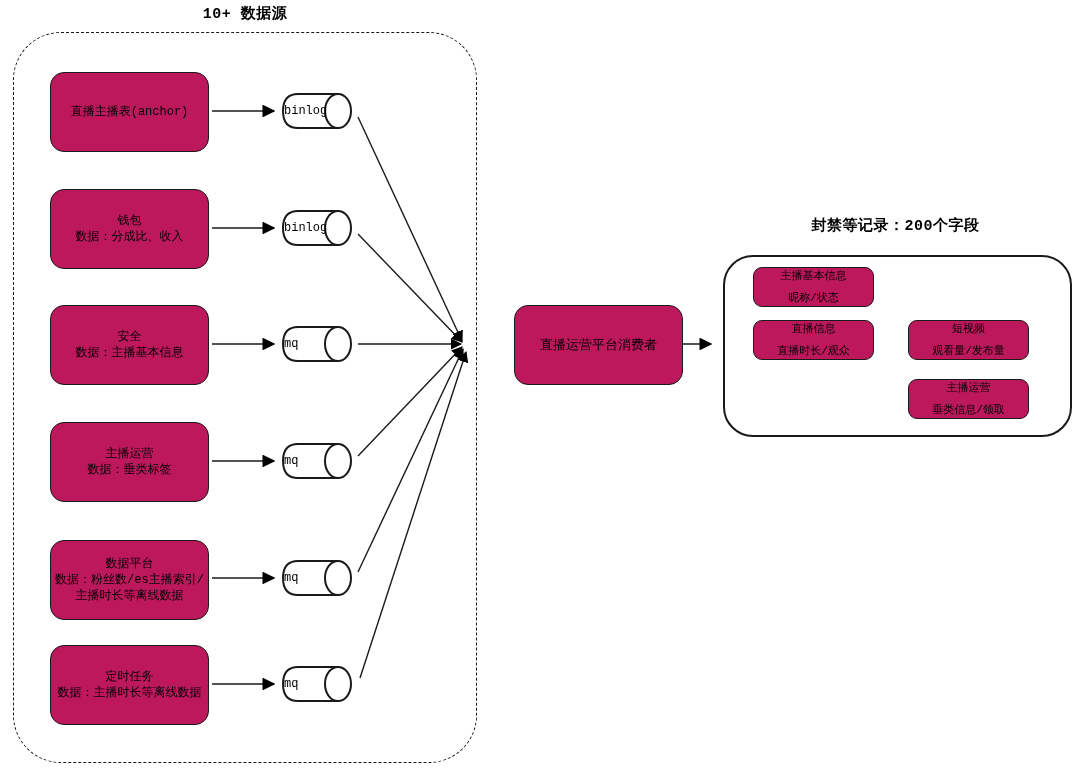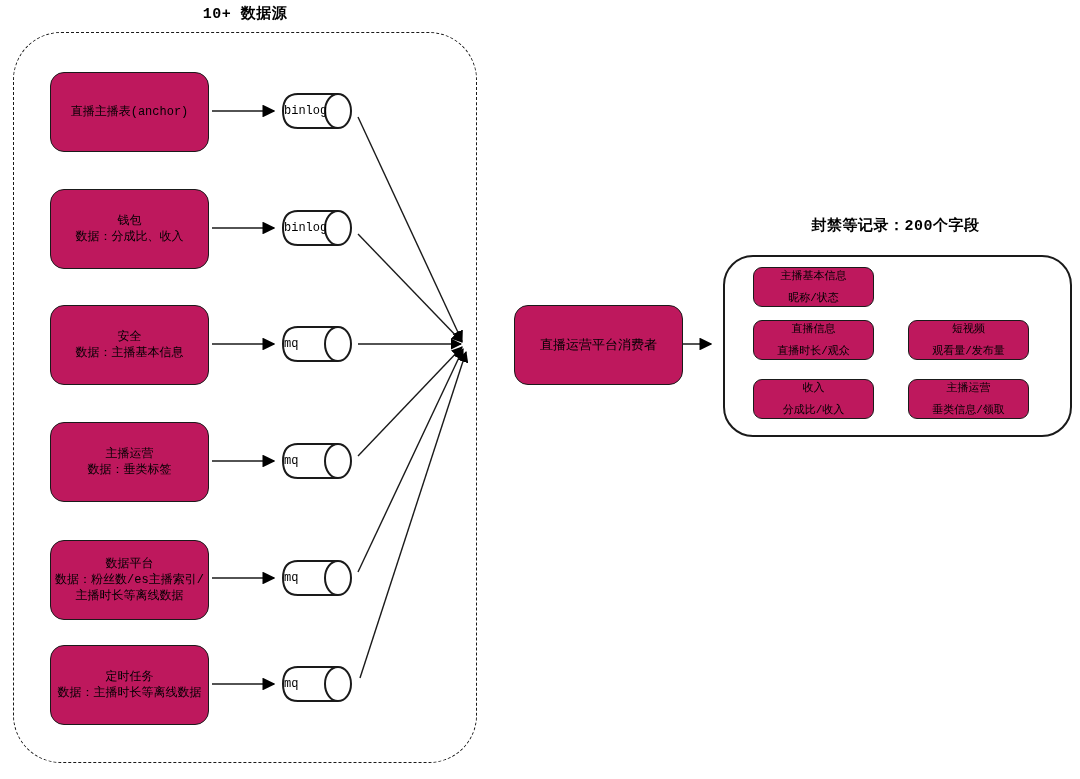--- a/index.html
+++ b/index.html
@@ -144,22 +144,18 @@
 昵称/状态</div>
   </div>
   <div class="node-box field-box" style="left:753px;top:320px">
     <div class="node-text">直播信息
 直播时长/观众</div>
   </div>
   <div class="node-box field-box" style="left:908px;top:320px">
     <div class="node-text">短视频
 观看量/发布量</div>
   </div>
-  <div class="node-box field-box" style="left:753px;top:379px">
-    <div class="node-text">收入
-分成比/收入</div>
-  </div>
   <div class="node-box field-box" style="left:908px;top:379px">
     <div class="node-text">主播运营
 垂类信息/领取</div>
   </div>
 
 </div>
 
 </body></html>

